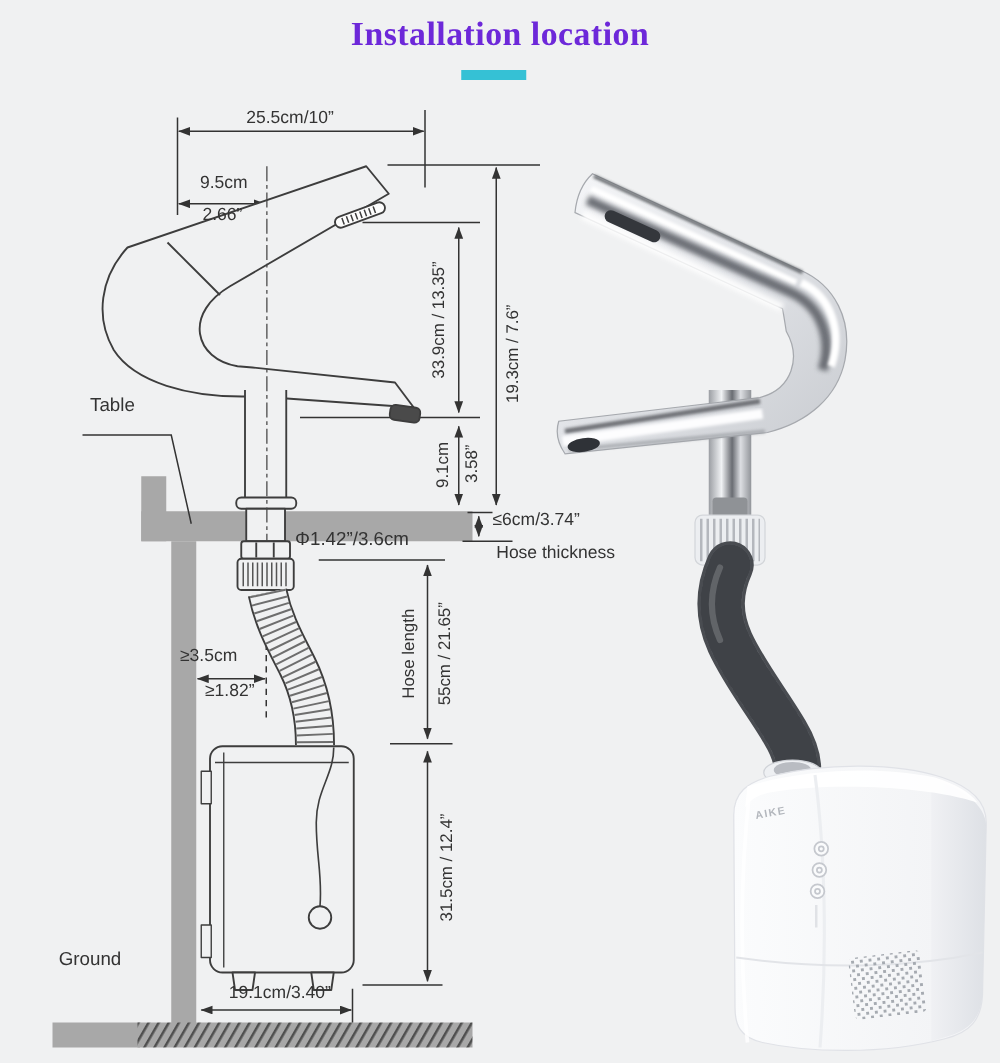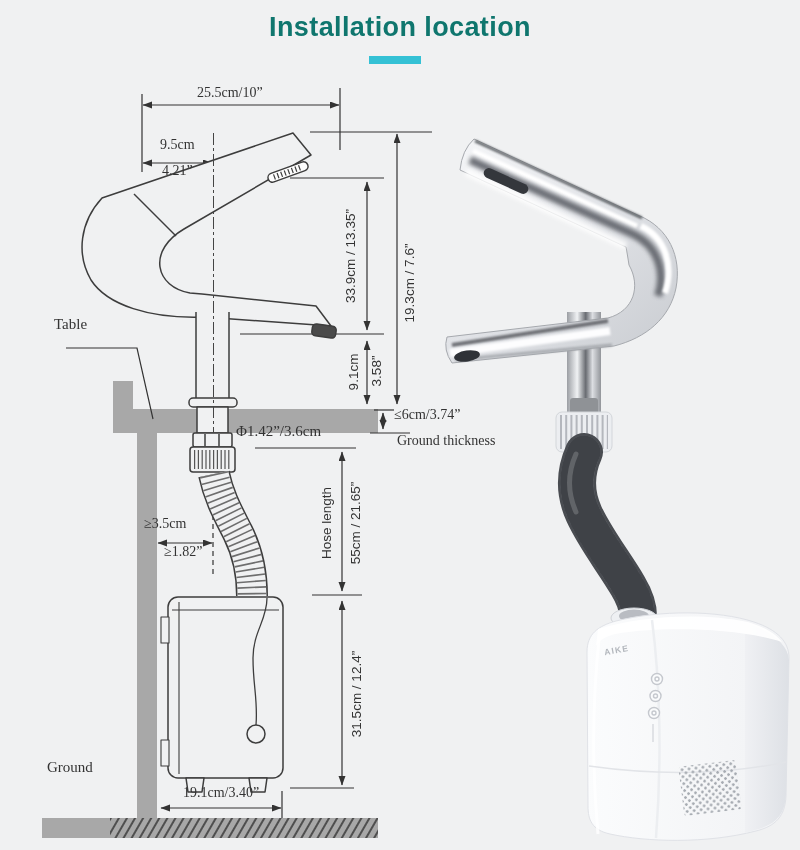--- a/index.html
+++ b/index.html
@@ -1,22 +1,22 @@
 <!DOCTYPE html>
 <html><head>
 <meta charset="utf-8">
 <style>
   html,body{margin:0;padding:0;background:#f0f1f2;}
   .stage{position:relative;width:800px;height:850px;background:#f0f1f2;overflow:hidden;
          font-family:"Liberation Sans",sans-serif;}
   .title{position:absolute;left:0;top:12px;width:100%;text-align:center;
-         font-size:27px;font-weight:700;color:#0f766e;letter-spacing:.4px;}
+         font-size:27px;font-weight:700;color:#6d28d9;letter-spacing:.4px;font-family:Liberation Serif, serif;}
   .accent-bar{position:absolute;left:369px;top:56px;width:52px;height:8px;}
   svg.diagram{position:absolute;left:0;top:0;}
-  .lbl{position:absolute;font-size:14px;color:#333;white-space:nowrap;line-height:1;font-family:Liberation Serif, serif;}
+  .lbl{position:absolute;font-size:14px;color:#333;white-space:nowrap;line-height:1;}
   .lbl.big{font-size:15px;}
   .vlbl{position:absolute;font-size:13.5px;color:#333;white-space:nowrap;line-height:1;
         transform:translate(-50%,-50%) rotate(-90deg);}
   .brand{position:absolute;left:604px;top:645px;font-size:8.5px;font-weight:700;
          color:#b3b7bd;letter-spacing:1.2px;transform:rotate(-10deg);}
   .vent{position:absolute;left:681px;top:763px;width:58px;height:50px;
         transform:rotate(-7deg);border-radius:4px;opacity:.95;
         background-image:radial-gradient(circle,#a2a7ae 1.2px,transparent 1.5px),
                          radial-gradient(circle,#a2a7ae 1.2px,transparent 1.5px);
         background-size:7px 7px,7px 7px;background-position:0 0,3.5px 3.5px;}
@@ -222,31 +222,31 @@
       <line x1="653" y1="724" x2="653" y2="742" stroke="#e0e2e6" stroke-width="2"></line>
     </g>
   </svg>
 
   <div class="vent"></div>
 
   <div class="brand">AIKE</div>
 
   <span class="lbl" style="left:197px;top:86px">25.5cm/10”</span>
   <span class="lbl" style="left:160px;top:138px">9.5cm</span>
-  <span class="lbl" style="left:162px;top:164px">4.21”</span>
-  <span class="lbl big" style="left:54px;top:317px">Table</span>
+  <span class="lbl" style="left:162px;top:164px">2.66”</span>
+  <span class="lbl big" style="left:72px;top:317px">Table</span>
 
   <span class="vlbl" style="left:351px;top:256px">33.9cm / 13.35”</span>
   <span class="vlbl" style="left:410px;top:283px">19.3cm / 7.6”</span>
   <span class="vlbl" style="left:354px;top:372px">9.1cm</span>
   <span class="vlbl" style="left:377px;top:371px">3.58”</span>
 
   <span class="lbl big" style="left:236px;top:424px">Φ1.42”/3.6cm</span>
   <span class="lbl" style="left:394px;top:408px">≤6cm/3.74”</span>
-  <span class="lbl" style="left:397px;top:434px">Ground thickness</span>
+  <span class="lbl" style="left:397px;top:434px">Hose thickness</span>
 
   <span class="lbl" style="left:144px;top:517px">≥3.5cm</span>
   <span class="lbl" style="left:164px;top:545px">≥1.82”</span>
 
   <span class="vlbl" style="left:327px;top:523px">Hose length</span>
   <span class="vlbl" style="left:356px;top:523px">55cm / 21.65”</span>
   <span class="vlbl" style="left:357px;top:694px">31.5cm / 12.4”</span>
 
   <span class="lbl" style="left:183px;top:786px">19.1cm/3.40”</span>
   <span class="lbl big" style="left:47px;top:760px">Ground</span>

